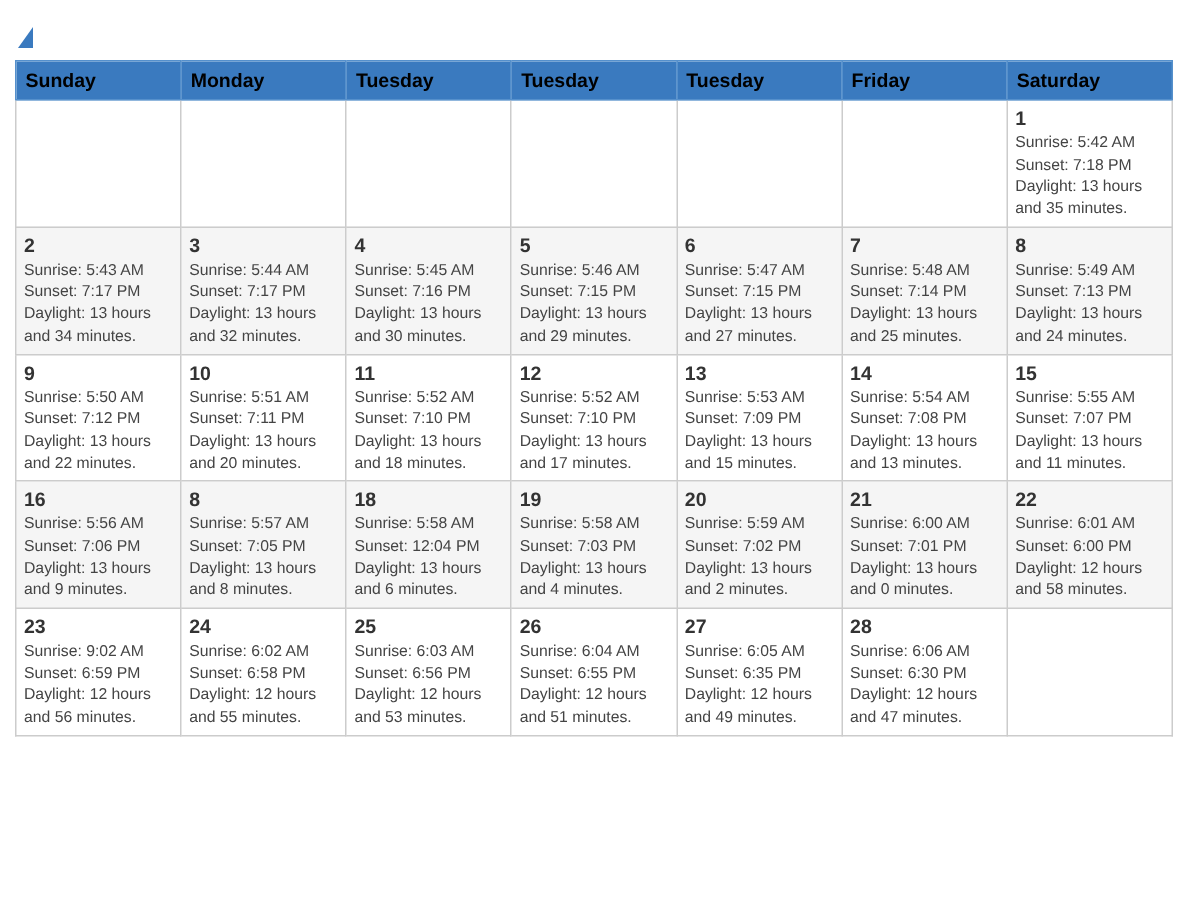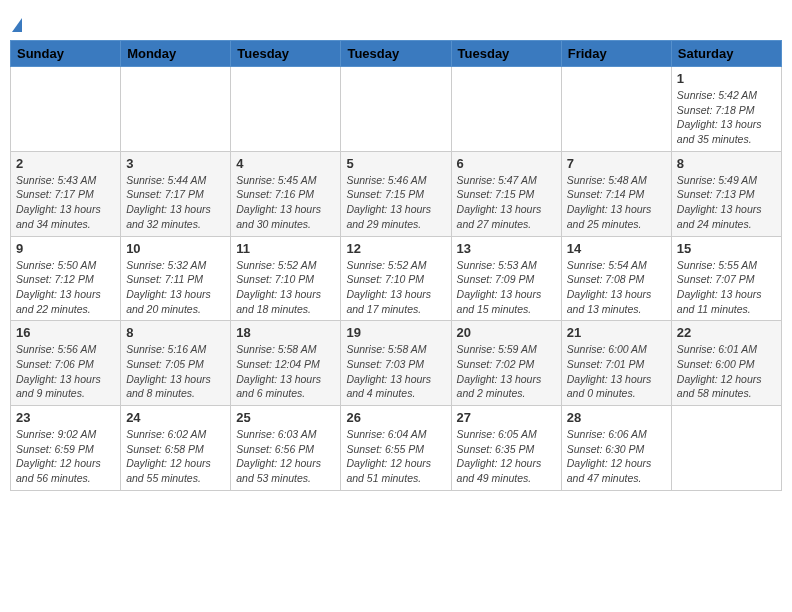--- a/index.html
+++ b/index.html
@@ -83,21 +83,20 @@
       font-size: 13px;
       font-weight: bold;
       color: #333;
       display: block;
       margin-bottom: 2px;
     }
     .day-detail {
       font-size: 10.5px;
       color: #444;
       line-height: 1.4;
-      font-style: italic;
     }
     .empty-cell {
       background: #f9f9f9;
     }
     tr:nth-child(odd) td {
       background-color: #fff;
     }
     tr:nth-child(even) td {
       background-color: #f5f5f5;
     }
@@ -204,21 +203,21 @@
       <tr>
         <td>
           <span class="day-num">9</span>
           <div class="day-detail">Sunrise: 5:50 AM
 Sunset: 7:12 PM
 Daylight: 13 hours
 and 22 minutes.</div>
         </td>
         <td>
           <span class="day-num">10</span>
-          <div class="day-detail">Sunrise: 5:32 AM
+          <div class="day-detail">Sunrise: 5:51 AM
 Sunset: 7:11 PM
 Daylight: 13 hours
 and 20 minutes.</div>
         </td>
         <td>
           <span class="day-num">11</span>
           <div class="day-detail">Sunrise: 5:52 AM
 Sunset: 7:10 PM
 Daylight: 13 hours
 and 18 minutes.</div>
@@ -255,21 +254,21 @@
       <tr>
         <td>
           <span class="day-num">16</span>
           <div class="day-detail">Sunrise: 5:56 AM
 Sunset: 7:06 PM
 Daylight: 13 hours
 and 9 minutes.</div>
         </td>
         <td>
           <span class="day-num">8</span>
-          <div class="day-detail">Sunrise: 5:16 AM
+          <div class="day-detail">Sunrise: 5:57 AM
 Sunset: 7:05 PM
 Daylight: 13 hours
 and 8 minutes.</div>
         </td>
         <td>
           <span class="day-num">18</span>
           <div class="day-detail">Sunrise: 5:58 AM
 Sunset: 12:04 PM
 Daylight: 13 hours
 and 6 minutes.</div>

